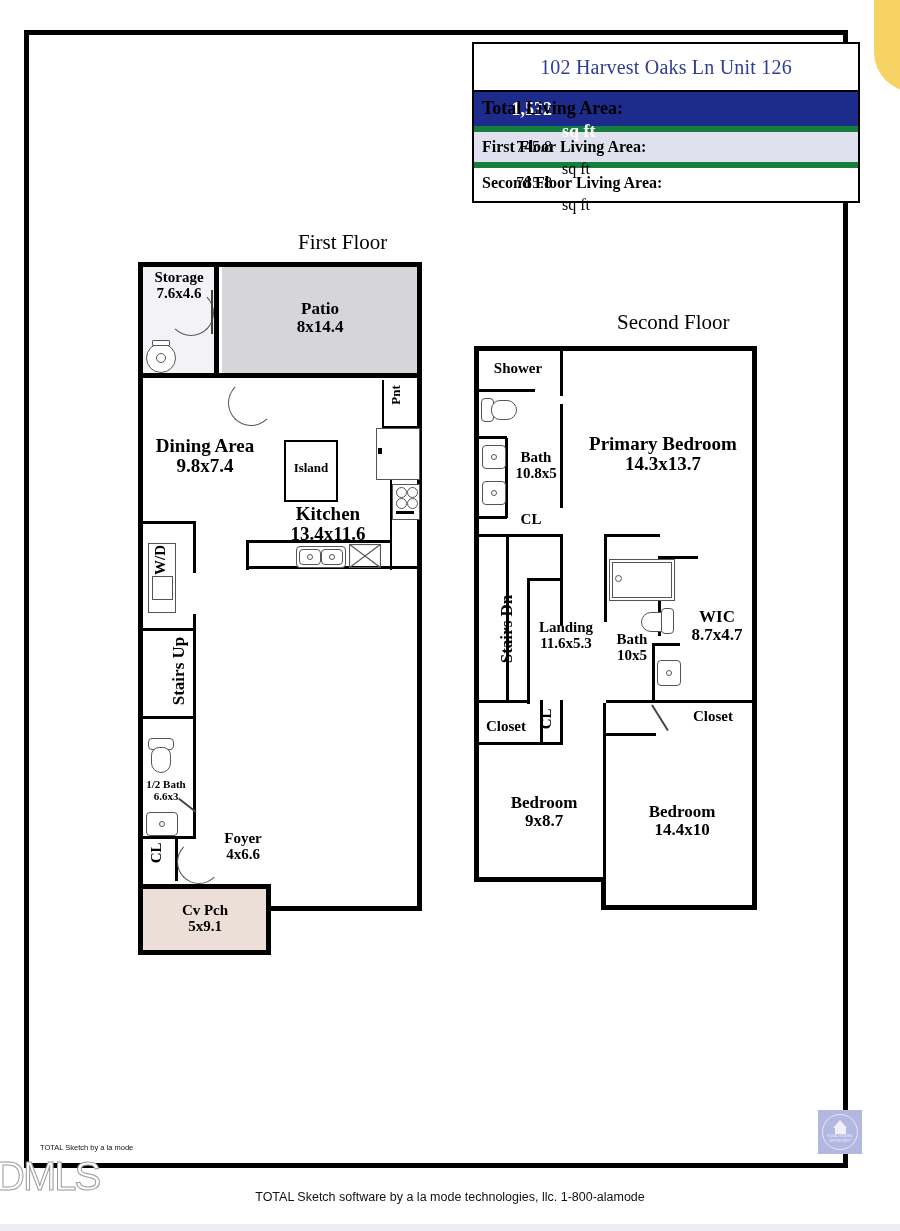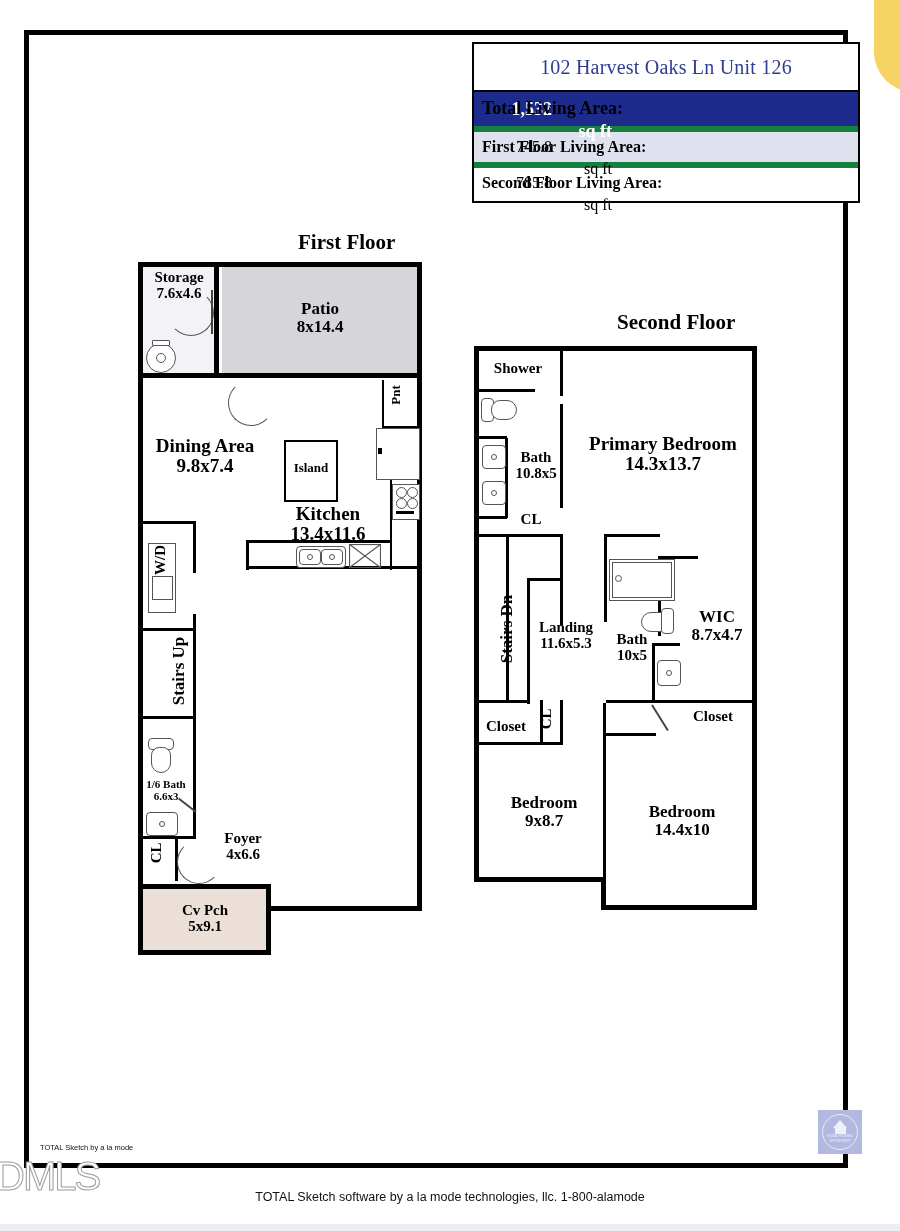--- a/index.html
+++ b/index.html
@@ -23,24 +23,24 @@
   .info-box{position:absolute;left:472px;top:42px;width:388px;height:161px;
       border:2px solid #000;box-sizing:border-box;background:#fff;}
   .info-title{height:46px;display:flex;align-items:center;justify-content:center;
       color:#2e3d94;font-size:20px;letter-spacing:.2px;background:#fff;}
   .info-row{display:flex;align-items:center;height:36px;font-size:16px;
       border-top:6px solid #15803d;box-sizing:border-box;}
   .info-row.total{background:#1c2b8c;color:#fff;font-weight:bold;font-size:18px;border-top:2px solid #000;}
   .info-row.alt{background:#dfe2ee;}
   .info-row .lbl{flex:1;padding-left:8px;}
   .info-row .val{width:78px;text-align:right;}
-  .info-row .unit{width:50px;text-align:right;padding-left:10px;margin-top:44px;}
-
-  
-  .floor-title{position:absolute;font-size:21px;font-weight:bold;color:#000;}
+  .info-row .unit{width:50px;text-align:left;padding-left:10px;margin-top:44px;}
+
+  
+  .floor-title{position:absolute;font-size:21px;font-weight:normal;color:#000;}
 
   
   .plan{position:absolute;border-radius:14px;}
   .w{position:absolute;background:#000;}          
   .wi{position:absolute;background:#000;}         
   .room{position:absolute;background:#fff;}
   .fillgray{background:#d6d6da;}
   .fillporch{background:#ebdfd8;}
   .filllav{background:#f3f2f7;}
 
@@ -201,21 +201,21 @@
     <div class="lbl l15 rot" style="left:139px;top:552px;width:44px;">W/D</div>
     <div class="fix" style="left:152px;top:576px;width:19px;height:22px;"></div>
 
     <div class="wi" style="left:193px;top:631px;width:3px;height:88px;"></div>
     <div class="wi" style="left:142px;top:716px;width:54px;height:3px;"></div>
     <div class="lbl l17 rot" style="left:132px;top:662px;width:94px;">Stairs Up</div>
 
     <div class="fix r4" style="left:148px;top:738px;width:24px;height:10px;"></div>
     <div class="fix" style="left:151px;top:747px;width:18px;height:24px;border-radius:9px 9px 11px 11px;"></div>
     <div class="lbl l11" style="left:138px;top:779px;width:56px;">
-      <span class="n">1/6 Bath</span>
+      <span class="n">1/2 Bath</span>
       <span class="d">6.6x3</span>
     </div>
     <div class="fix r4" style="left:146px;top:812px;width:30px;height:22px;"></div>
     <div class="fix rnd" style="left:159px;top:821px;width:4px;height:4px;"></div>
     <div class="wi" style="left:193px;top:719px;width:3px;height:118px;"></div>
     <div class="doorleaf" style="left:174px;top:811px;width:22px;height:2px;transform:rotate(38deg);transform-origin:right center;"></div>
     <div class="wi" style="left:142px;top:836px;width:54px;height:3px;"></div>
 
     <div class="lbl l15 rot" style="left:133px;top:845px;width:48px;">CL</div>
     <div class="wi" style="left:175px;top:839px;width:3px;height:42px;"></div>

